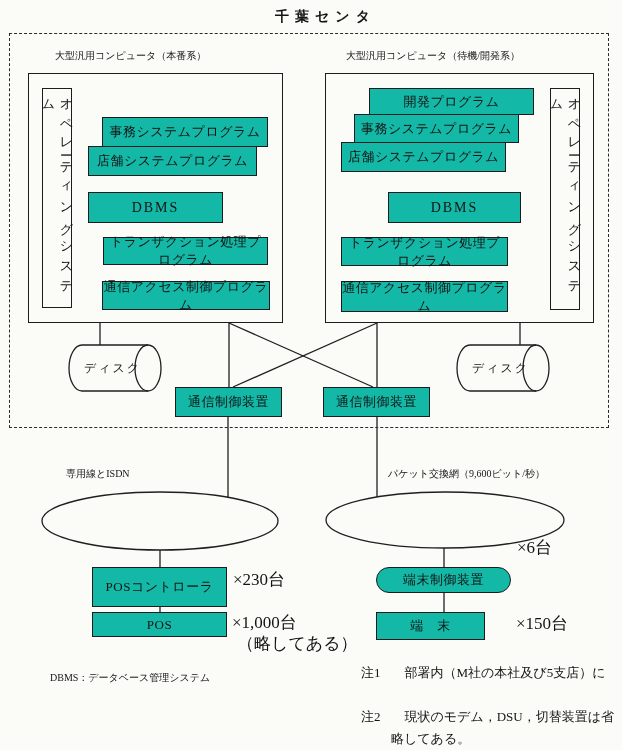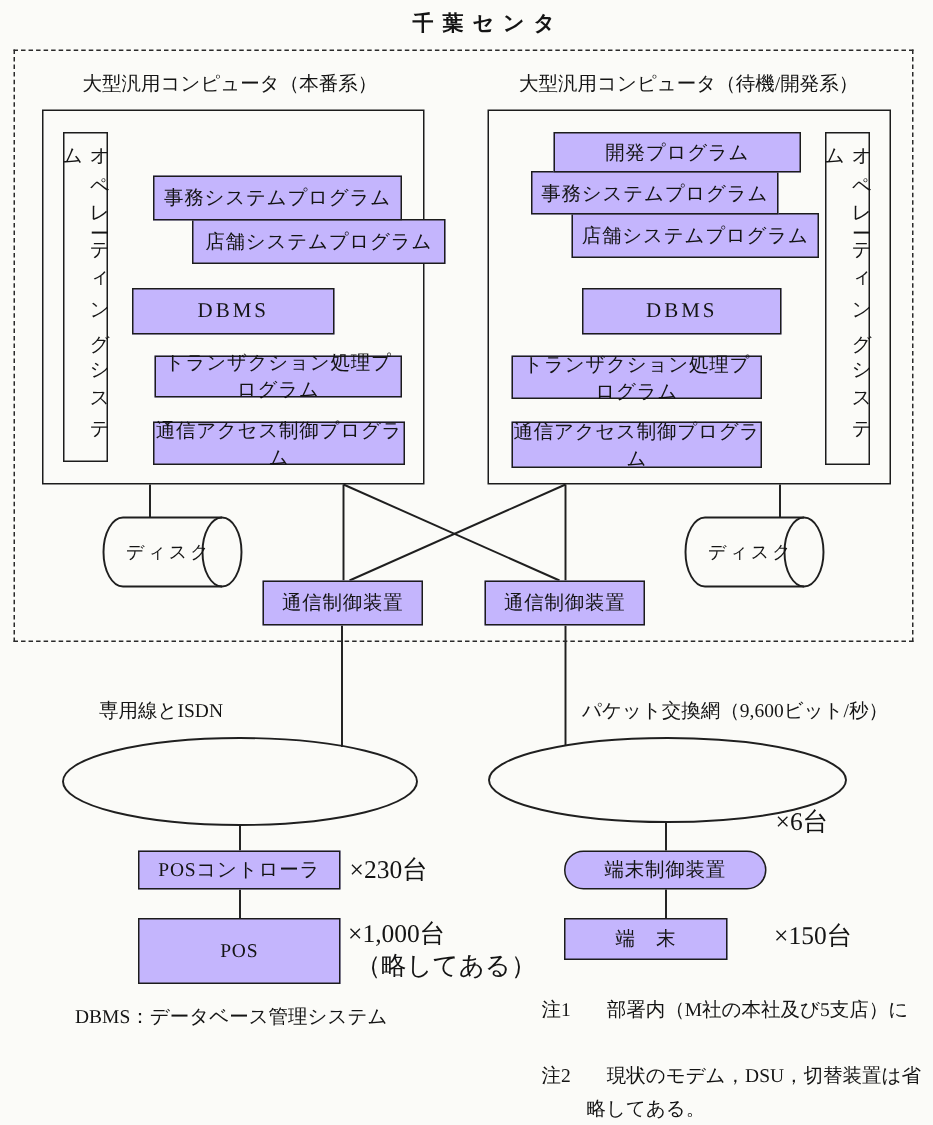--- a/index.html
+++ b/index.html
@@ -1,23 +1,23 @@
 <!DOCTYPE html>
 <html><head>
 <meta charset="utf-8">
 <style>
   html,body{margin:0;padding:0;background:#f6f6f2;}
   .stage{
     position:relative;width:622px;height:750px;background:#fbfbf8;
     font-family:"Liberation Serif","DejaVu Serif",serif;color:#141414;
     overflow:hidden;
   }
-  .txt{position:absolute;white-space:nowrap;font-size:13px;line-height:16px;}
+  .txt{position:absolute;white-space:nowrap;font-size:10px;line-height:16px;}
   .box{
-    position:absolute;border:1.5px solid #1c1c1c;background:#c4b5fd;
+    position:absolute;border:1.5px solid #1c1c1c;background:#14b8a6;
     display:flex;align-items:center;justify-content:center;
     font-size:13px;letter-spacing:0.5px;box-sizing:border-box;text-align:center;
   }
   .frame{
     position:absolute;border:1.5px solid #1c1c1c;background:transparent;box-sizing:border-box;
   }
   .dashed{
     position:absolute;border:1.5px dashed #2a2a2a;box-sizing:border-box;
   }
   .osbox{
@@ -25,21 +25,21 @@
     writing-mode:vertical-rl;text-orientation:mixed;
     display:flex;align-items:center;justify-content:center;
     font-size:13px;letter-spacing:5px;
   }
   .title{font-weight:bold;letter-spacing:6px;font-size:14px;}
   .dbms{font-size:14px;letter-spacing:2px;}
   .count{font-size:17px;}
   .note-line{position:absolute;white-space:nowrap;font-size:13px;line-height:16px;}
   .note-no{display:inline-block;margin-right:24px;}
   svg.wires{position:absolute;left:0;top:0;z-index:0;}
-  .z2{z-index:2;margin-left:40px;} .z3{z-index:3;} .z4{z-index:4;}
+  .z2{z-index:2;} .z3{z-index:3;} .z4{z-index:4;}
 </style>
 </head>
 <body>
 
 <div class="stage">
 
   <svg class="wires" width="622" height="750" viewBox="0 0 622 750" stroke="#1f1f1f" stroke-width="1.3" fill="none">
 
     <line x1="229" y1="323" x2="229" y2="387"></line>
     <line x1="377" y1="323" x2="377" y2="387"></line>
@@ -101,27 +101,27 @@
 
   <div class="txt" style="left:84px;top:360px;font-size:12px;letter-spacing:2px;">ディスク</div>
   <div class="txt" style="left:472px;top:360px;font-size:12px;letter-spacing:2px;">ディスク</div>
 
   <div class="box" style="left:175px;top:387px;width:107px;height:30px;">通信制御装置</div>
   <div class="box" style="left:323px;top:387px;width:107px;height:30px;">通信制御装置</div>
 
   <div class="txt" style="left:66px;top:466px;">専用線とISDN</div>
   <div class="txt" style="left:388px;top:466px;">パケット交換網（9,600ビット/秒）</div>
 
-  <div class="box" style="left:92px;top:567px;width:135px;height:26px;">POSコントローラ</div>
+  <div class="box" style="left:92px;top:567px;width:135px;height:40px;">POSコントローラ</div>
   <div class="txt count" style="left:233px;top:572px;">×230台</div>
 
   <div class="box" style="left:376px;top:567px;width:135px;height:26px;border-radius:13px;">端末制御装置</div>
   <div class="txt count" style="left:517px;top:540px;">×6台</div>
 
-  <div class="box" style="left:92px;top:612px;width:135px;height:44px;">POS</div>
+  <div class="box" style="left:92px;top:612px;width:135px;height:25px;">POS</div>
   <div class="txt count" style="left:232px;top:615px;">×1,000台</div>
   <div class="txt count" style="left:237px;top:636px;">（略してある）</div>
 
   <div class="box" style="left:376px;top:612px;width:109px;height:28px;">端　末</div>
   <div class="txt count" style="left:516px;top:616px;">×150台</div>
 
   <div class="txt" style="left:50px;top:670px;">DBMS：データベース管理システム</div>
 
   <div class="note-line" style="left:361px;top:665px;">
     <span class="note-no">注1</span><span>部署内（M社の本社及び5支店）に</span>

